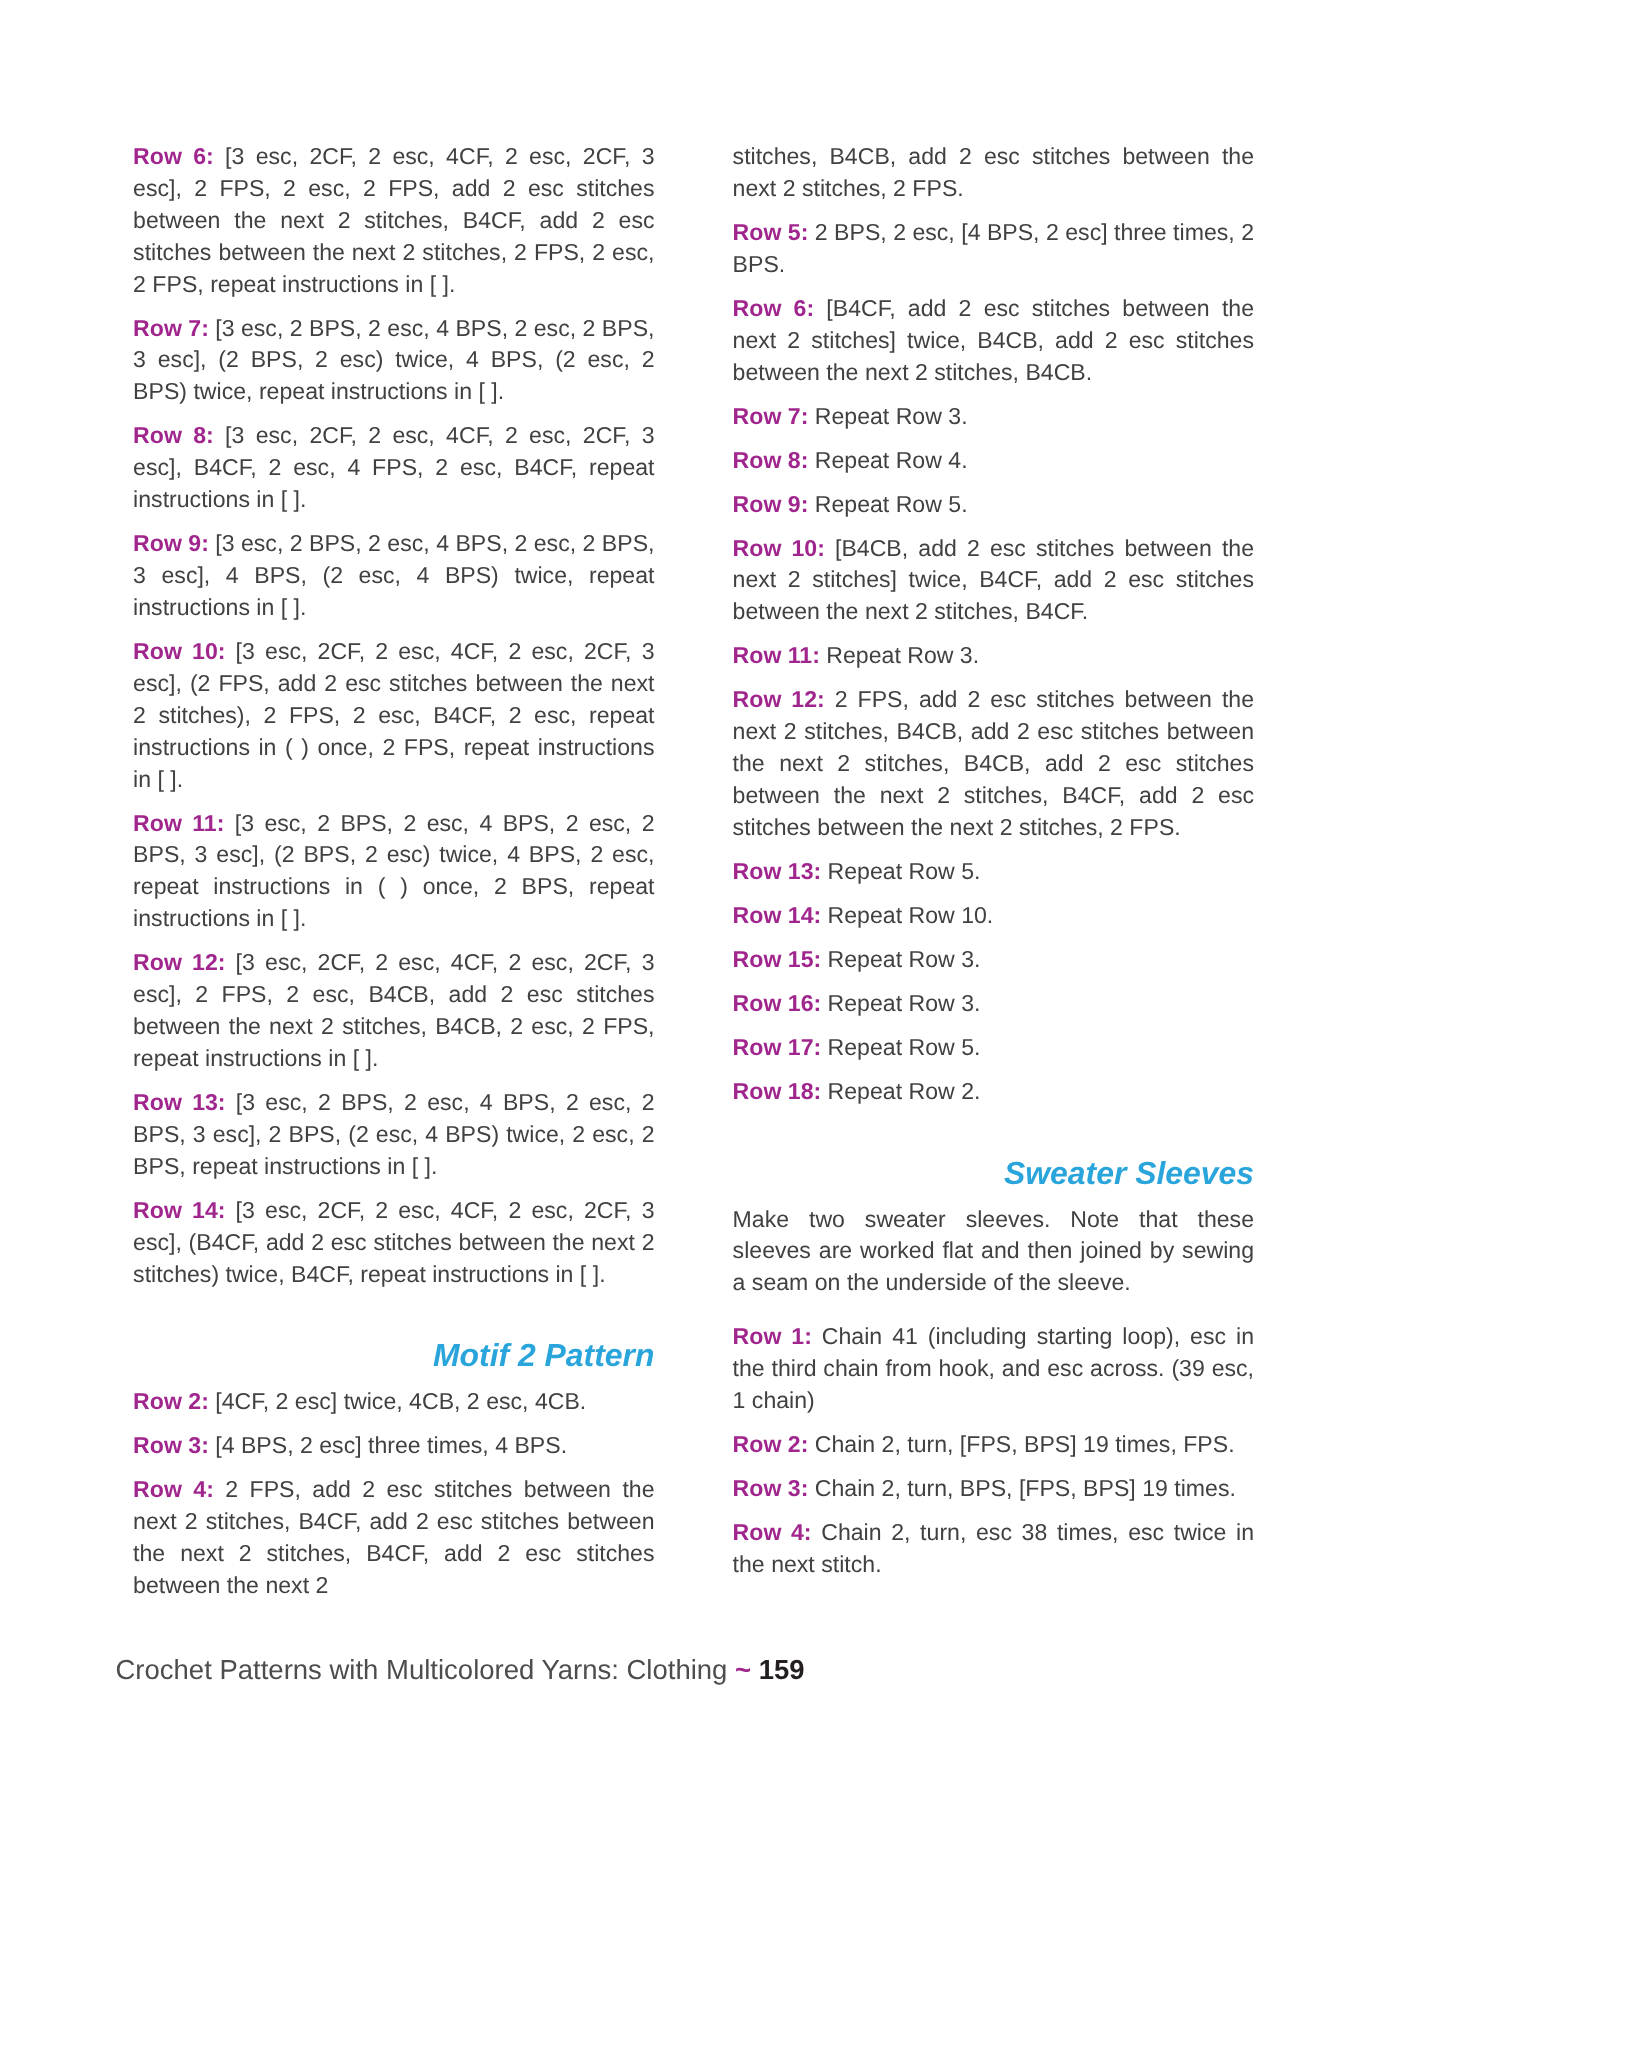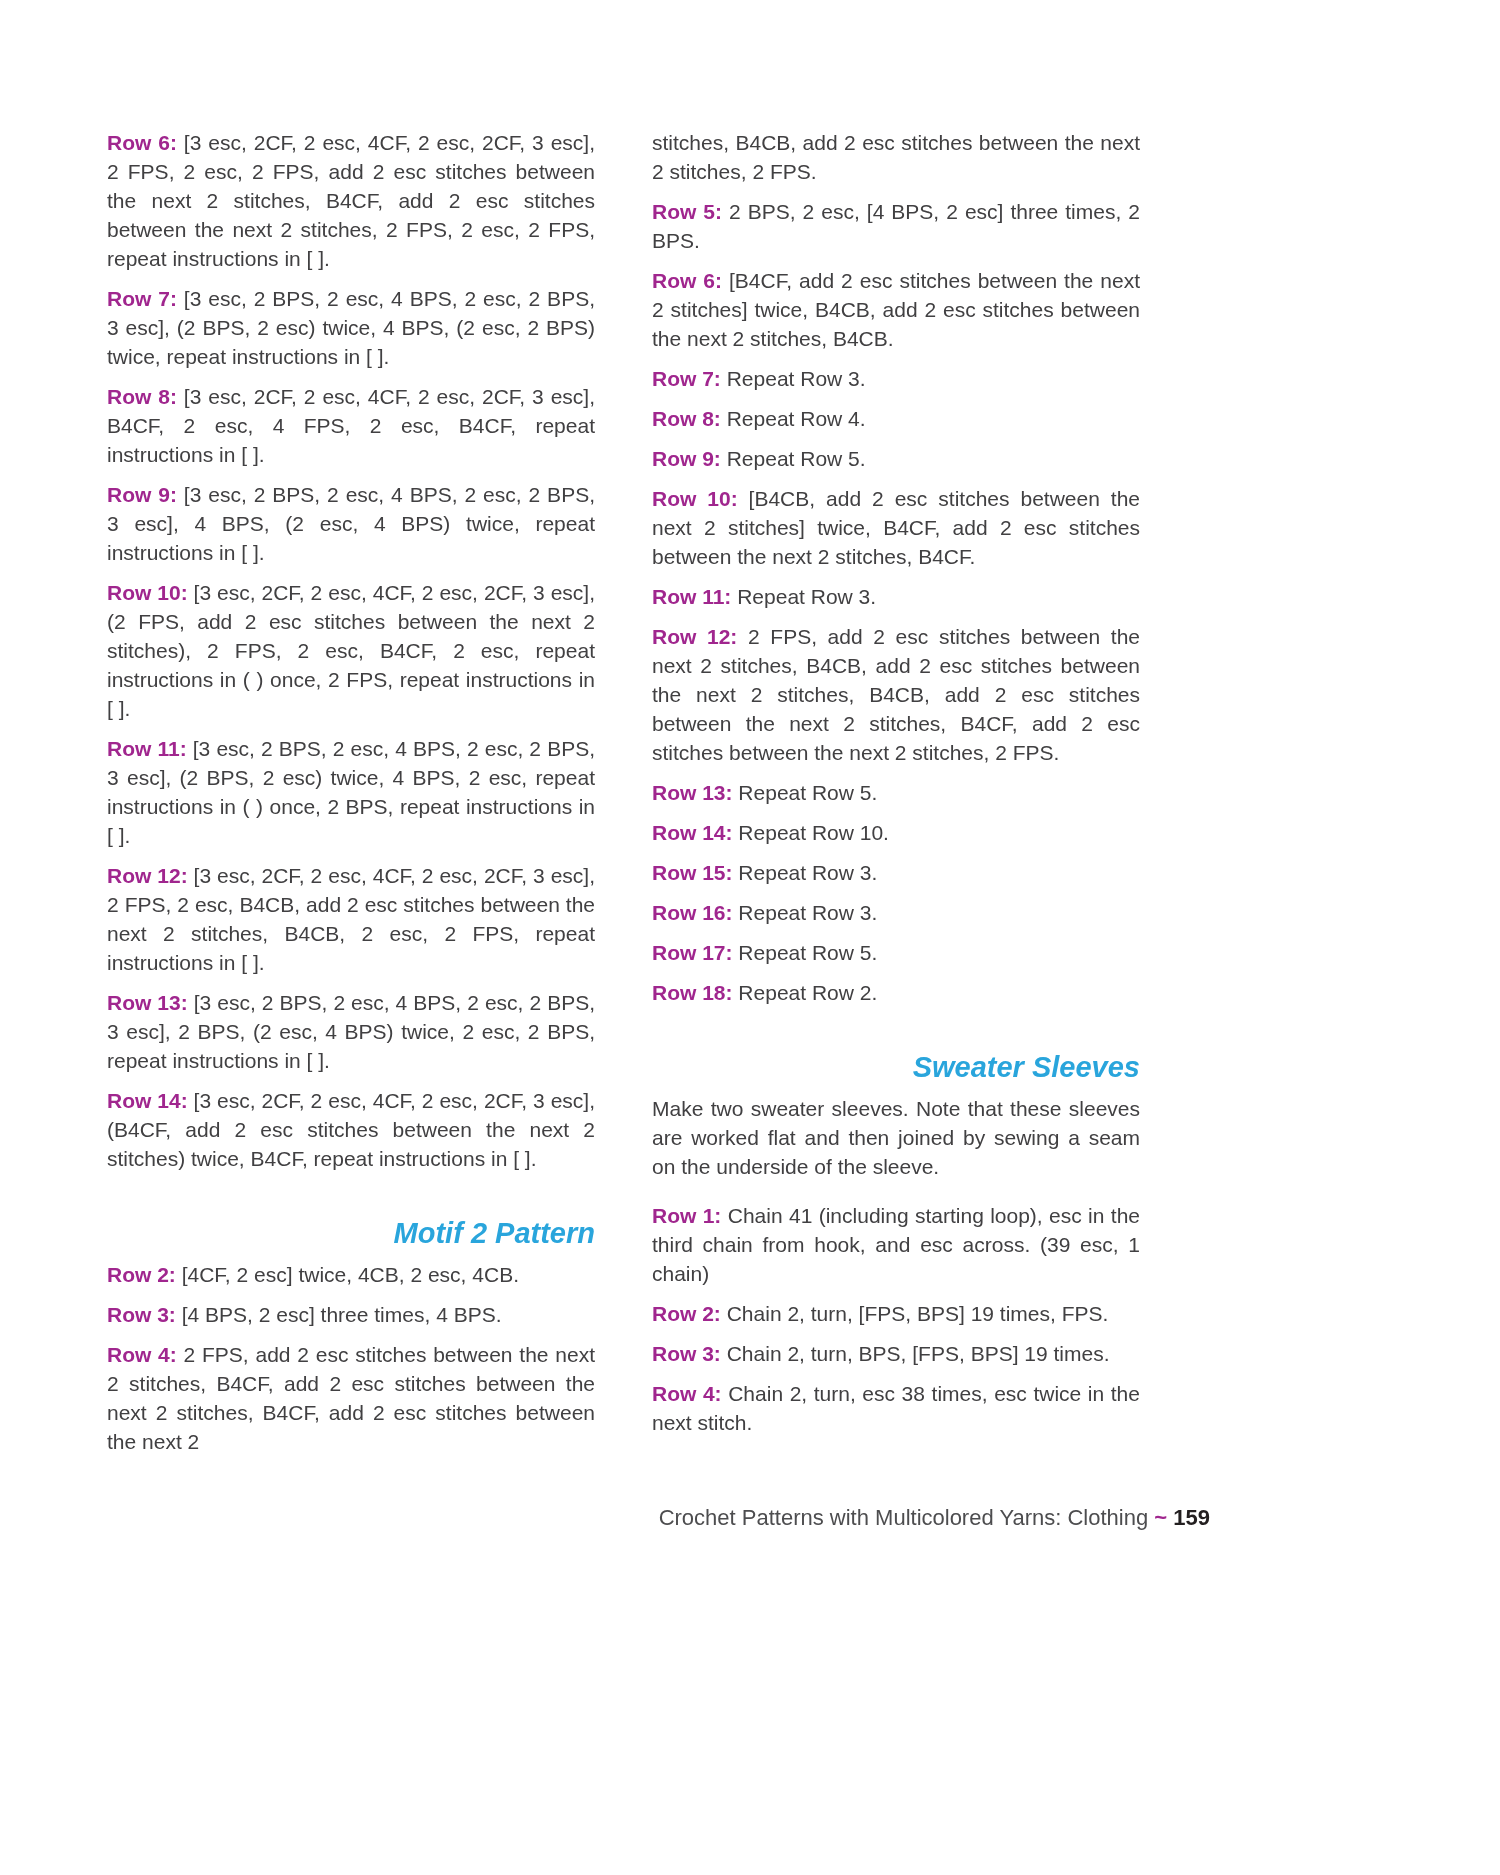--- a/index.html
+++ b/index.html
@@ -19,21 +19,21 @@
     padding: 128px 0 0 105px;
     overflow: hidden;
   }
   .columns {
     display: flex;
     align-items: flex-start;
   }
   .col { width: 490px; }
   .col-left { margin-right: 55px; }
   .para {
-    margin: 0 0 11px 2px;
+    margin: 0 0 11px 16px;
     font-size: 21px;
     line-height: 29px;
     text-align: justify;
     color: #414042;
   }
   .para.extra { margin-top: 20px; }
   .row-label {
     font-weight: 700;
     color: #a0268e;
   }
@@ -44,22 +44,21 @@
     font-weight: 700;
     font-style: italic;
     color: #29a5dc;
     text-align: right;
   }
   .footer {
     position: absolute;
     top: 1503px;
     left: 105px;
     width: 1105px;
-    text-align: right;
-    font-size: 22px;
+    font-size: 25px;
     line-height: 30px;
     color: #4d4d4f;
   }
   .footer .tilde { color: #a0268e; font-weight: 700; }
   .footer .pageno { font-weight: 700; color: #231f20; }
 </style>
 </head>
 <body>
 
 <div class="page">

